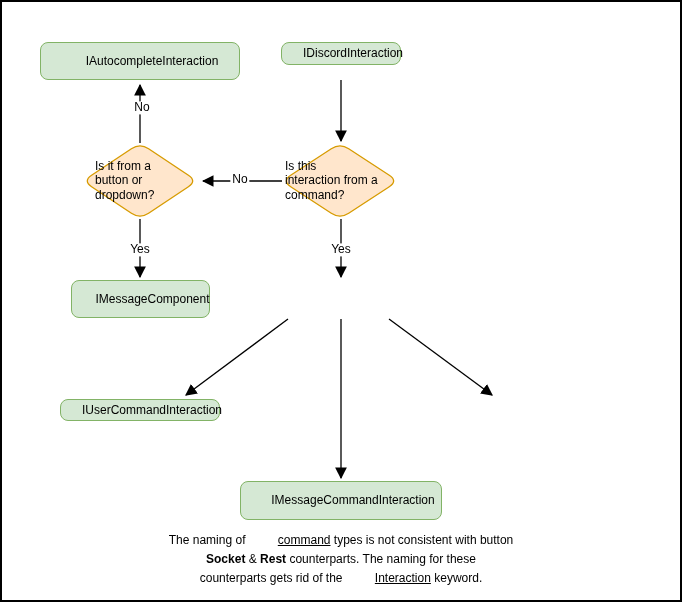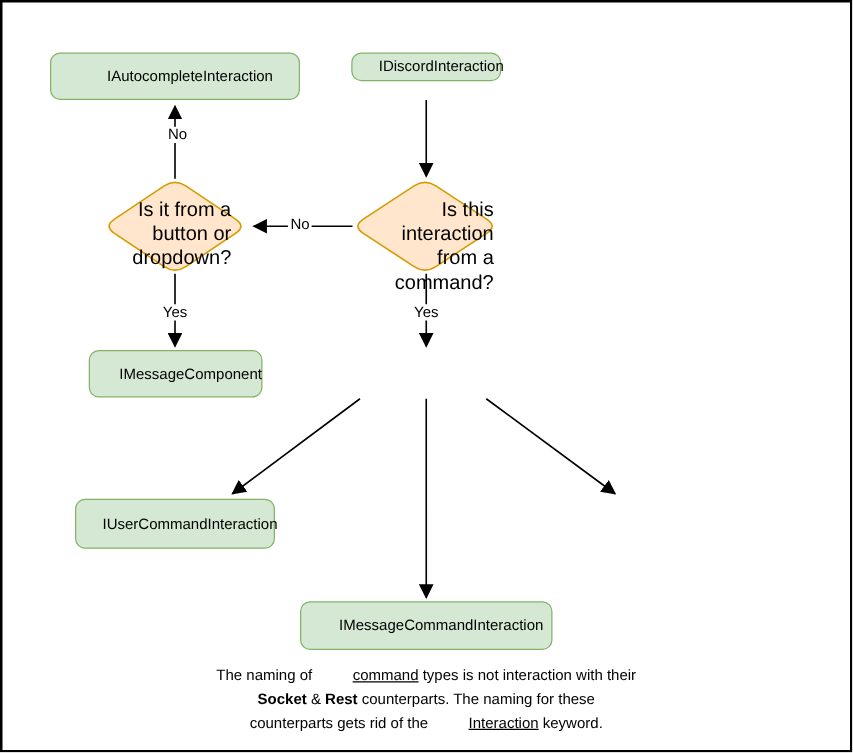--- a/index.html
+++ b/index.html
@@ -11,21 +11,21 @@
   .edges{position:absolute;left:0;top:0;width:682px;height:602px;}
   .edge{stroke:var(--edge,#000);stroke-width:1.3;fill:none;}
   .decision{fill:var(--decision-fill,#ffe6cc);stroke:var(--decision-stroke,#d79b00);stroke-width:1.3;}
   .node{
     position:absolute;box-sizing:border-box;
     background:var(--node-fill,#d5e8d4);border:1px solid var(--node-stroke,#82b366);
     border-radius:8px;display:flex;align-items:center;justify-content:center;
     font-size:12px;text-align:center;line-height:1.2;padding-left:24px;
   }
   .decision-text{
-    position:absolute;font-size:16px;text-align:right;line-height:1.2;
+    position:absolute;font-size:12px;text-align:left;line-height:1.2;
     white-space:pre-line;
   }
   .edge-label{
     position:absolute;transform:translate(-50%,-50%);
     background:var(--background,#fff);padding:0 2px;font-size:12px;line-height:1.1;
   }
   .note{
     position:absolute;left:141px;top:531px;width:400px;
     font-size:12px;line-height:19px;text-align:center;
   }
@@ -54,33 +54,33 @@
     <path class="edge" d="M341 319 L341 478" marker-end="url(#arrow)"></path>
     <path class="edge" d="M389 319 L492 395" marker-end="url(#arrow)"></path>
 
     <path class="decision" d="M131.4 148.7 Q140 143 148.6 148.7 L188.4 175.3 Q197 181 188.4 186.7 L148.6 213.3 Q140 219 131.4 213.3 L91.6 186.7 Q83 181 91.6 175.3 Z"></path>
     <path class="decision" d="M331.3 148.7 Q340 143 348.7 148.7 L389.3 175.3 Q398 181 389.3 186.7 L348.7 213.3 Q340 219 331.3 213.3 L290.7 186.7 Q282 181 290.7 175.3 Z"></path>
   </svg>
 
   <div class="node" style="left:40px;top:42px;width:200px;height:38px">IAutocompleteInteraction</div>
   <div class="node" style="left:281px;top:42px;width:120px;height:23px">IDiscordInteraction</div>
   <div class="node" style="left:71px;top:280px;width:139px;height:38px">IMessageComponent</div>
-  <div class="node" style="left:60px;top:399px;width:160px;height:40px">IUserCommandInteraction</div>
+  <div class="node" style="left:60px;top:399px;width:160px;height:22px">IUserCommandInteraction</div>
   <div class="node" style="left:240px;top:481px;width:202px;height:39px">IMessageCommandInteraction</div>
 
   <div class="decision-text" style="left:95px;top:159px;width:90px">Is it from a
 button or
 dropdown?</div>
   <div class="decision-text" style="left:285px;top:159px;width:110px">Is this
 interaction from a
 command?</div>
 
   <div class="edge-label" style="left:142px;top:108px">No</div>
   <div class="edge-label" style="left:240px;top:180px">No</div>
   <div class="edge-label" style="left:140px;top:250px">Yes</div>
   <div class="edge-label" style="left:341px;top:250px">Yes</div>
 
   <div class="note">
-    <div><span>The naming of </span><span class="u">command</span><span> types is not interaction with their</span></div>
+    <div><span>The naming of </span><span class="u">command</span><span> types is not consistent with button</span></div>
     <div><span class="b">Socket</span><span> &amp; </span><span class="b">Rest</span><span> counterparts. The naming for these</span></div>
     <div><span>counterparts gets rid of the </span><span class="u">Interaction</span><span> keyword.</span></div>
   </div>
 </div>
 
 </body></html>

